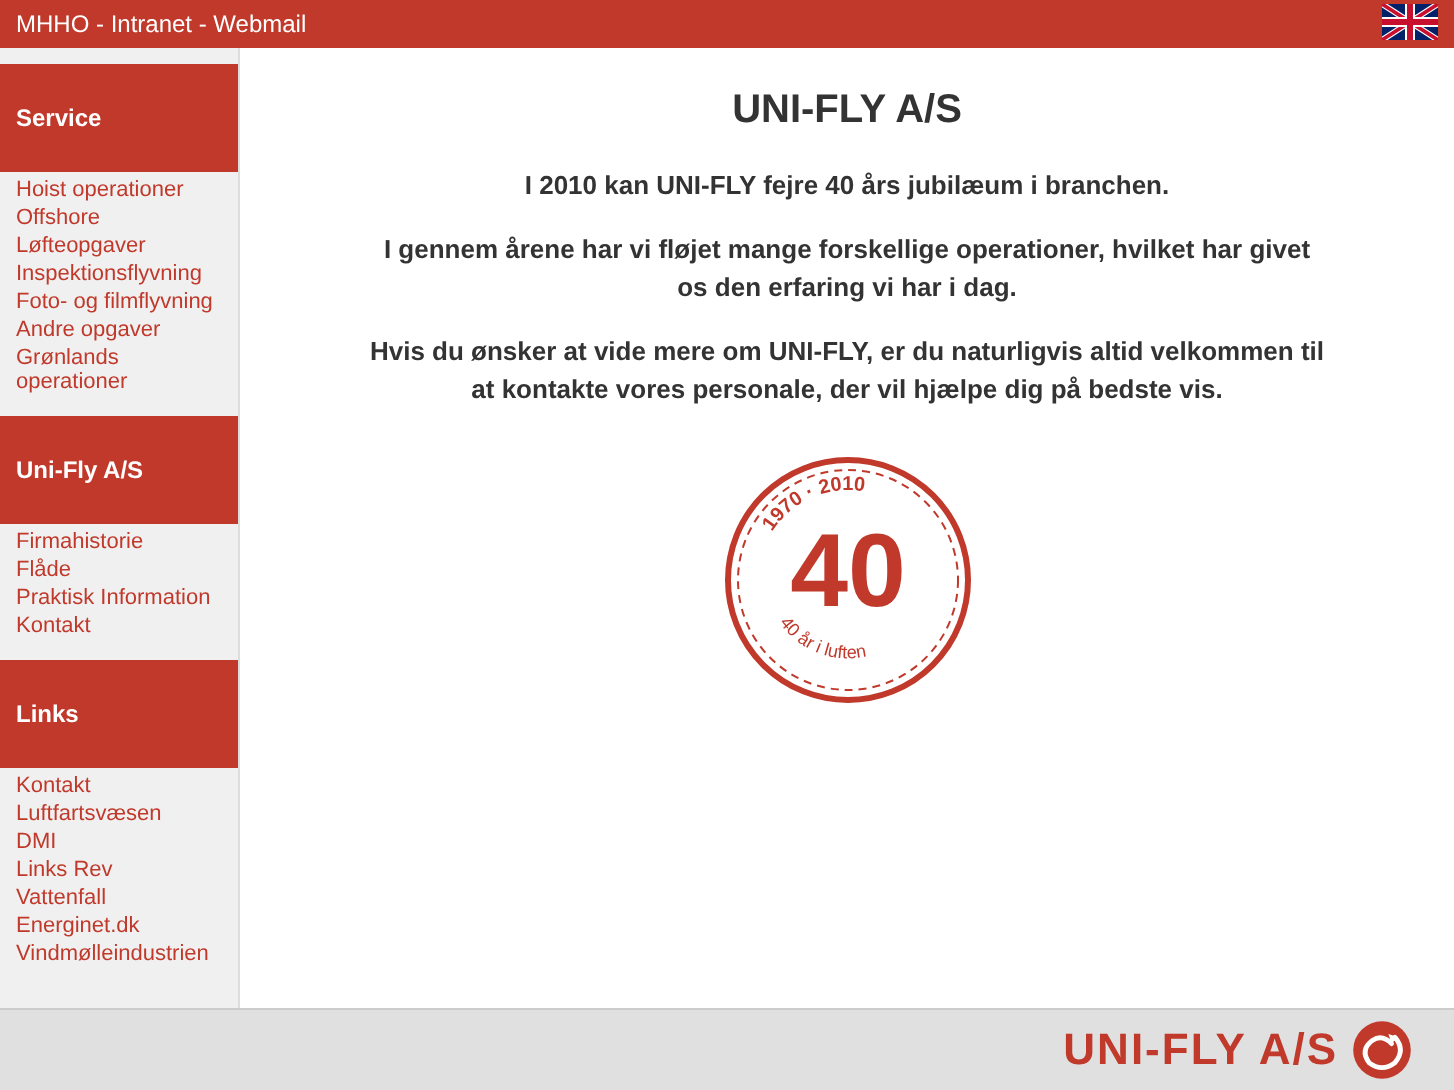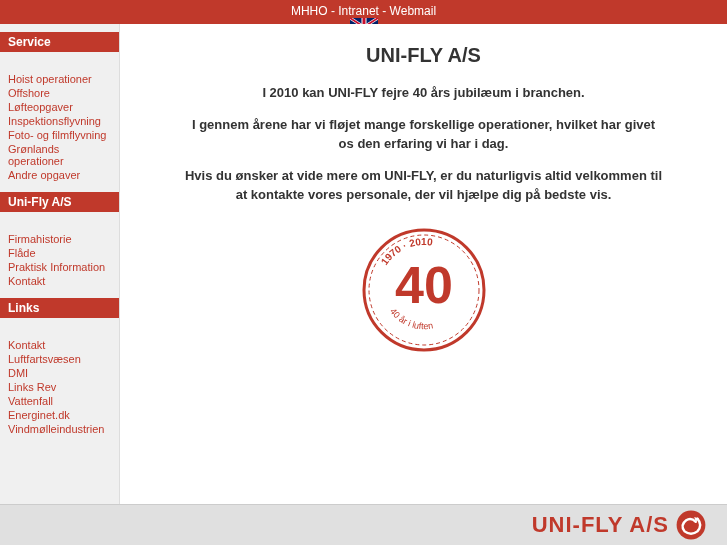--- a/index.html
+++ b/index.html
@@ -8,21 +8,20 @@
     
     #topbar {
       background: #c0392b;
       color: white;
       font-size: 12px;
       padding: 4px 8px;
       display: flex;
       align-items: center;
       justify-content: space-between;
       height: 24px;
-      flex-direction: column;
     }
 
     
     #main-layout {
       display: flex;
       height: 480px;
     }
 
     
     #sidebar {
@@ -31,22 +30,22 @@
       padding: 8px 0;
       flex-shrink: 0;
       border-right: 1px solid #ddd;
     }
 
     .sidebar-section-header {
       background: #c0392b;
       color: white;
       font-weight: bold;
       font-size: 12px;
-      padding: 3px 8px;
-      margin-bottom: 20px;
+      padding: 20px 8px;
+      margin-bottom: 2px;
     }
 
     .sidebar-link {
       display: block;
       color: #c0392b;
       text-decoration: none;
       padding: 1px 8px;
       font-size: 11px;
       cursor: pointer;
     }
@@ -141,22 +140,22 @@
 
   <nav id="sidebar">
 
     <div>
       <div class="sidebar-section-header">Service</div>
       <a class="sidebar-link" href="#">Hoist operationer</a>
       <a class="sidebar-link" href="#">Offshore</a>
       <a class="sidebar-link" href="#">Løfteopgaver</a>
       <a class="sidebar-link" href="#">Inspektionsflyvning</a>
       <a class="sidebar-link" href="#">Foto- og filmflyvning</a>
+      <a class="sidebar-link" href="#">Andre opgaver</a>
       <a class="sidebar-link" href="#">Grønlands operationer</a>
-      <a class="sidebar-link" href="#">Andre opgaver</a>
     </div>
 
     <div class="sidebar-spacer"></div>
 
     <div>
       <div class="sidebar-section-header">Uni-Fly A/S</div>
       <a class="sidebar-link" href="#">Firmahistorie</a>
       <a class="sidebar-link" href="#">Flåde</a>
       <a class="sidebar-link" href="#">Praktisk Information</a>
       <a class="sidebar-link" href="#">Kontakt</a>

